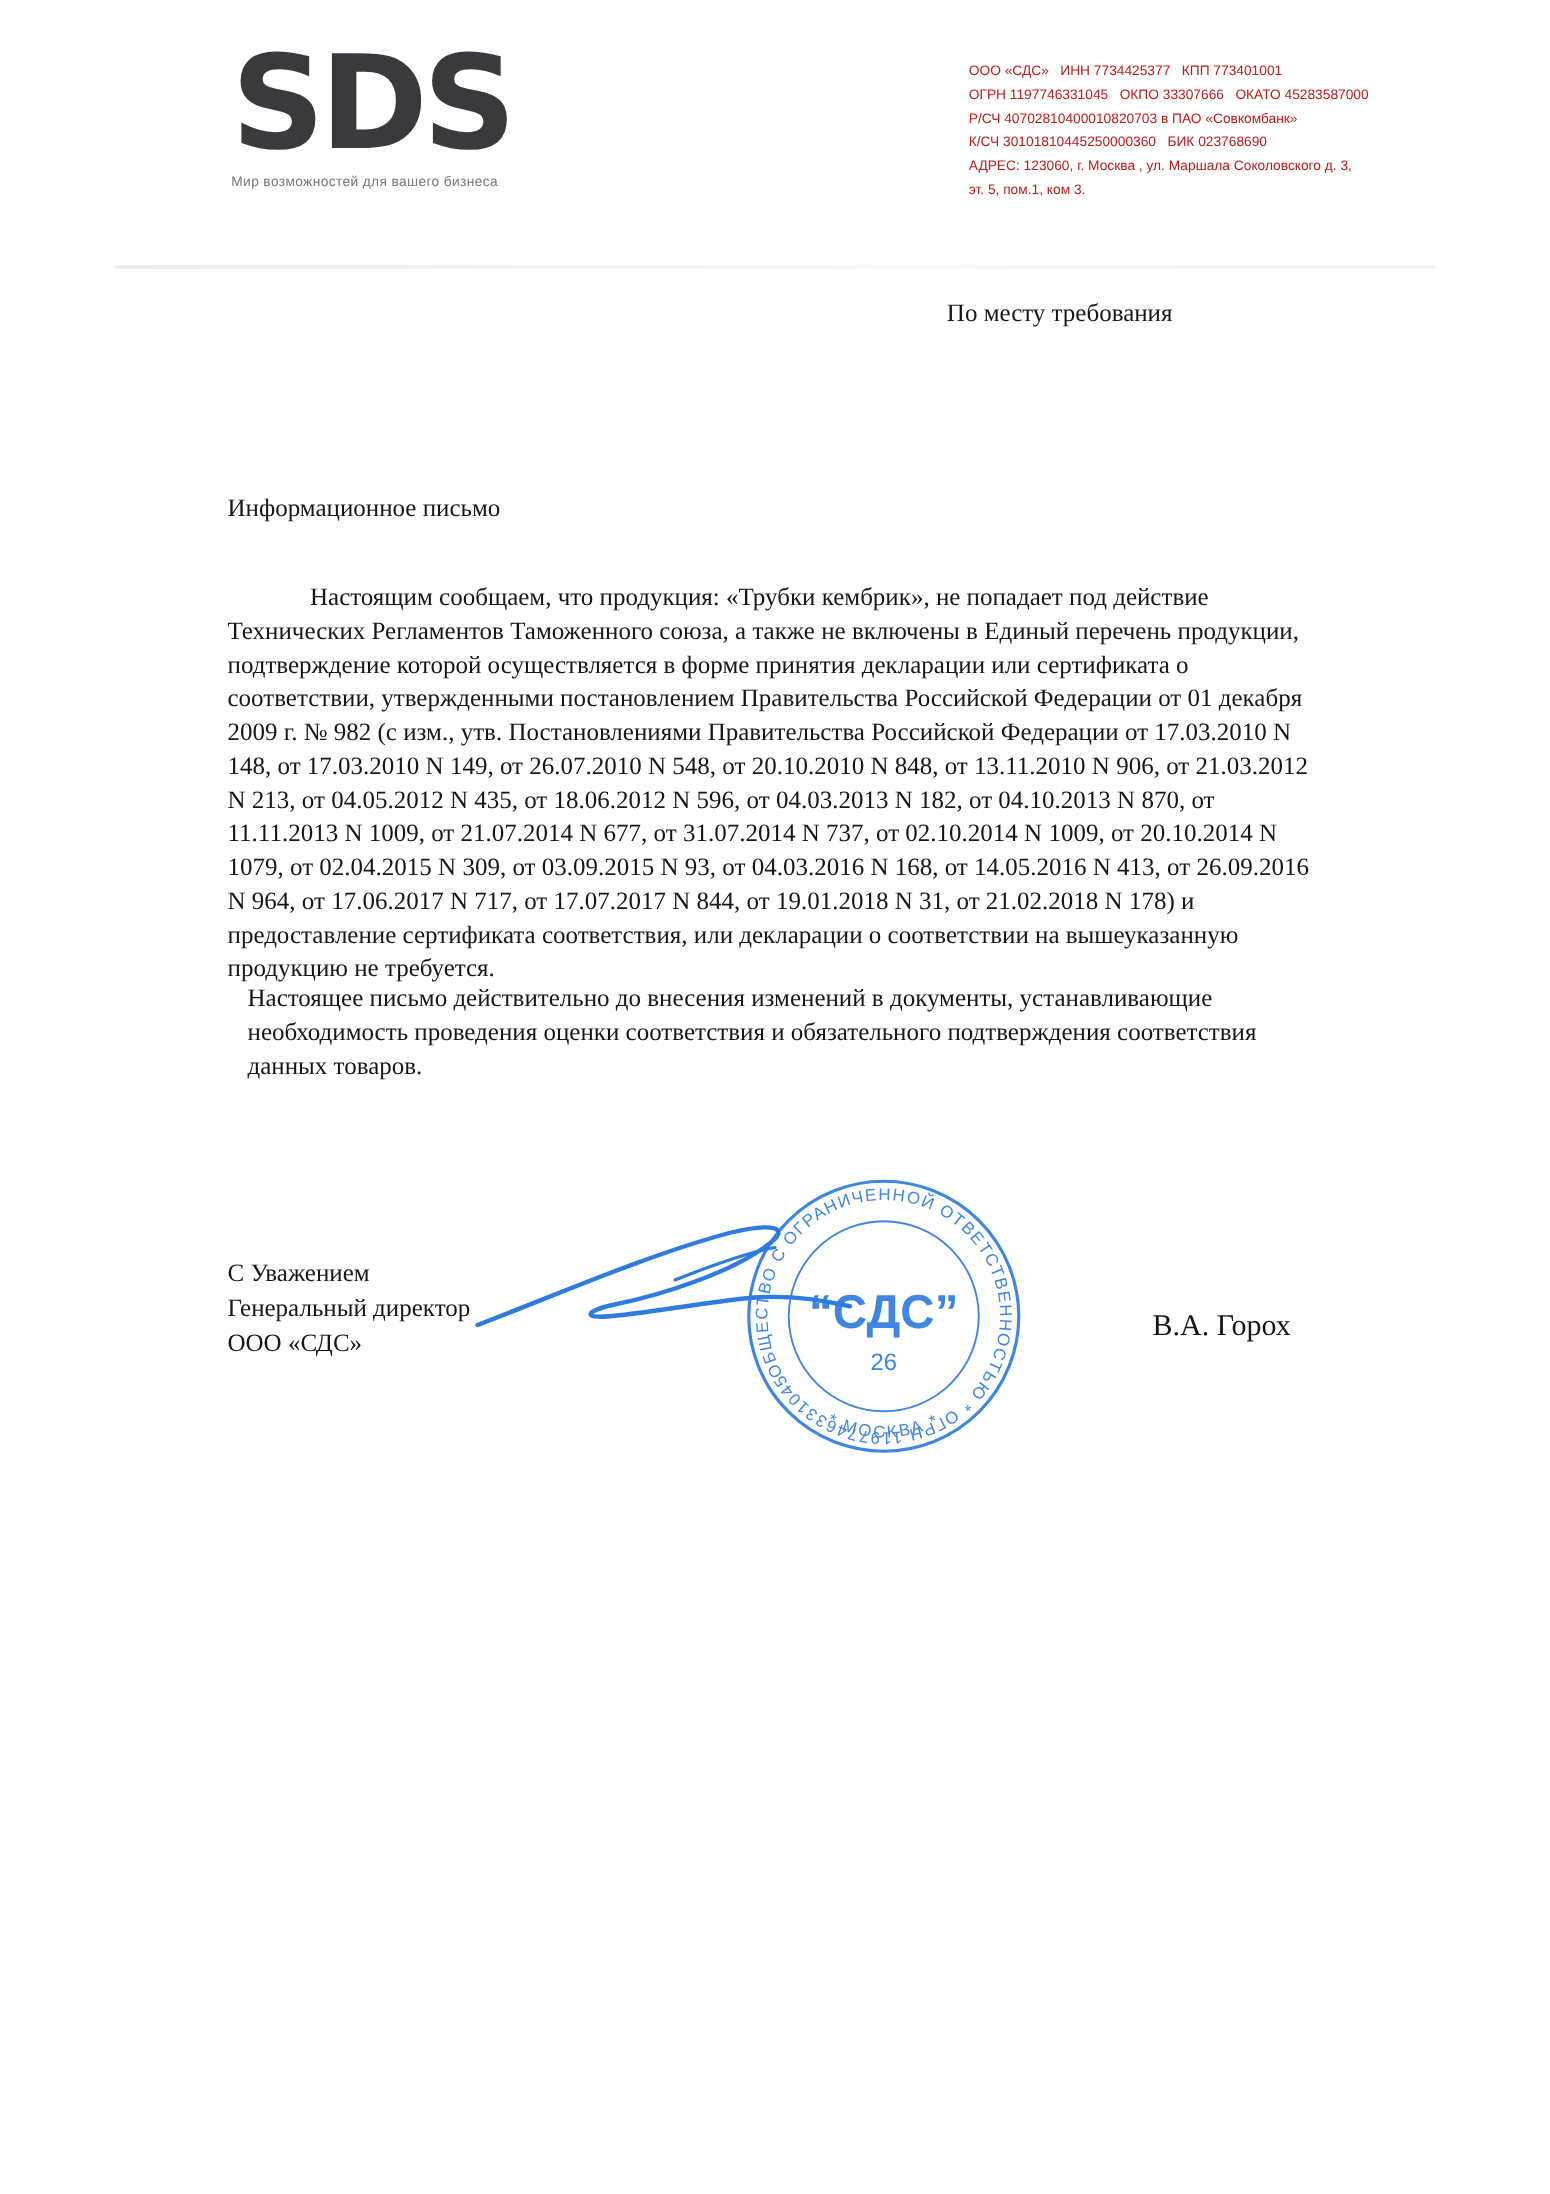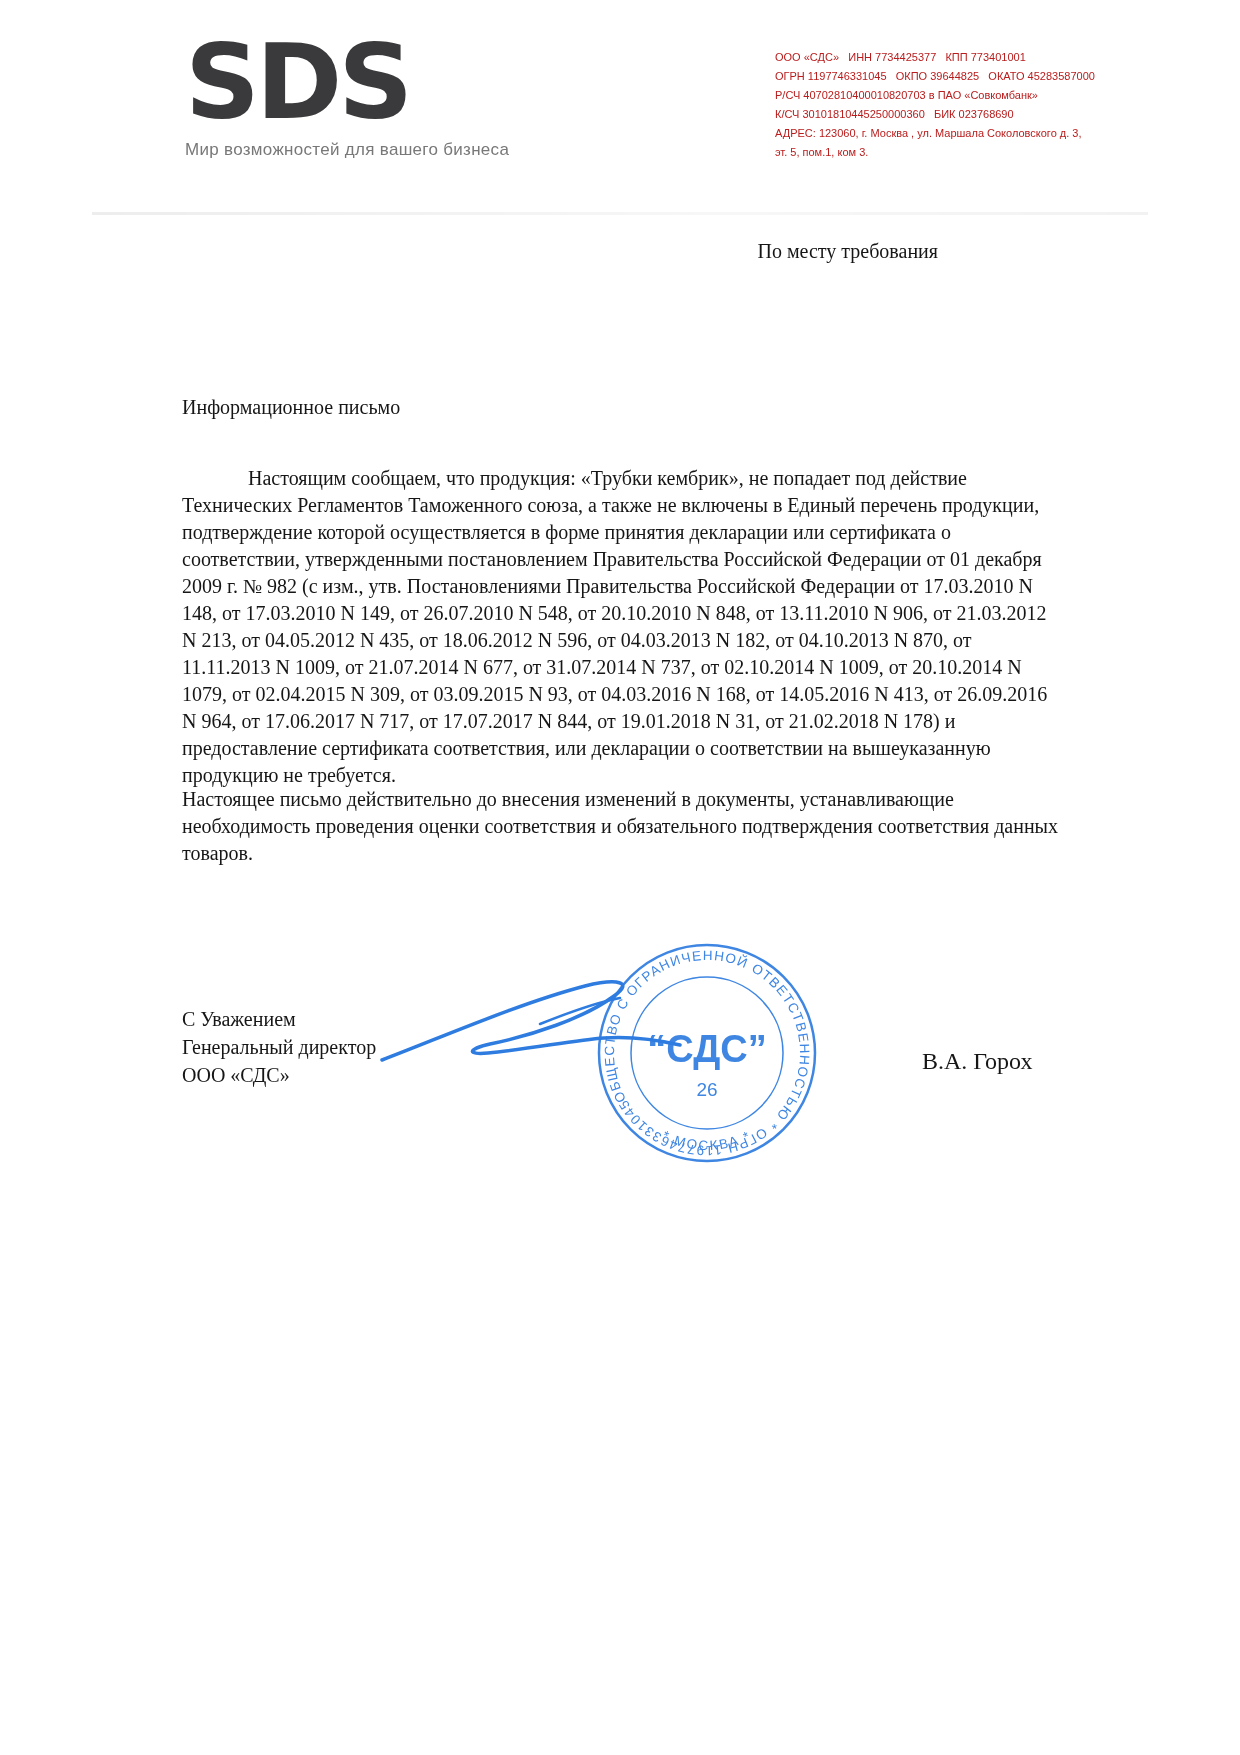--- a/index.html
+++ b/index.html
@@ -20,21 +20,21 @@
     font-family: "DejaVu Sans", sans-serif;
     font-weight: 900;
     font-size: 104px;
     line-height: 1.0;
     letter-spacing: -4px;
     color: #3a3a3c;
   }
   .tagline {
     margin-top: 6px;
     font-family: "Liberation Sans", sans-serif;
-    font-size: 17px;
+    font-size: 11px;
     letter-spacing: 0.3px;
     color: #787878;
   }
   .company-details {
     position: absolute;
     left: 683px;
     top: 48px;
     font-family: "Liberation Sans", sans-serif;
     font-size: 11px;
     line-height: 19px;
@@ -65,21 +65,21 @@
     font-weight: normal;
   }
   .para {
     position: absolute;
     left: 90px; right: 88px;
     font-size: 20px;
     line-height: 27px;
     text-align: left;
   }
   .para-1 { top: 448px; text-indent: 66px; margin-top: 17px; }
-  .para-2 { top: 786px; }
+  .para-2 { top: 786px; margin-left: 16px; }
   
   .closing {
     position: absolute;
     left: 90px; top: 1005px;
     font-size: 20px;
     line-height: 28px;
   }
   .signer-name {
     position: absolute;
     left: 830px; top: 1048px;
@@ -96,21 +96,21 @@
 
 <div class="page">
 
   <div class="logo-block">
     <div class="logo-text">SDS</div>
     <div class="tagline">Мир возможностей для вашего бизнеса</div>
   </div>
 
   <div class="company-details">
     <div class="detail-line">ООО «СДС»   ИНН 7734425377   КПП 773401001</div>
-    <div class="detail-line">ОГРН 1197746331045   ОКПО 39644825   ОКАТО 45283587000</div>
+    <div class="detail-line">ОГРН 1197746331045   ОКПО 33307666   ОКАТО 45283587000</div>
     <div class="detail-line">Р/СЧ 40702810400010820703 в ПАО «Совкомбанк»</div>
     <div class="detail-line">К/СЧ 30101810445250000360   БИК 023768690</div>
     <div class="detail-line">АДРЕС: 123060, г. Москва , ул. Маршала Соколовского д. 3,</div>
     <div class="detail-line">эт. 5, пом.1, ком 3.</div>
   </div>
 
   <div class="scan-line"></div>
 
   <div class="meta">
     <div class="addressee">По месту требования</div>

